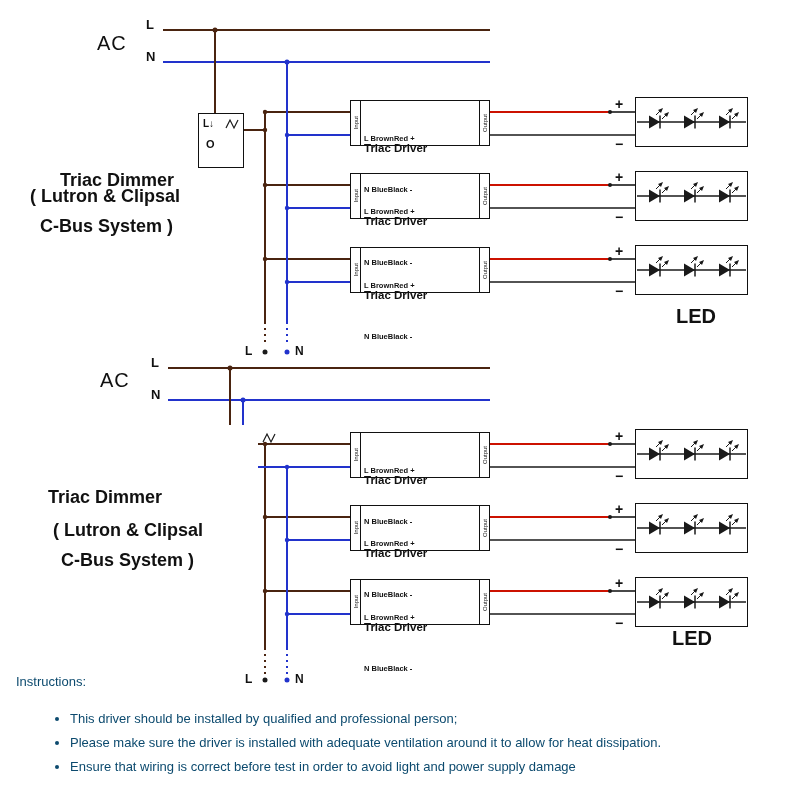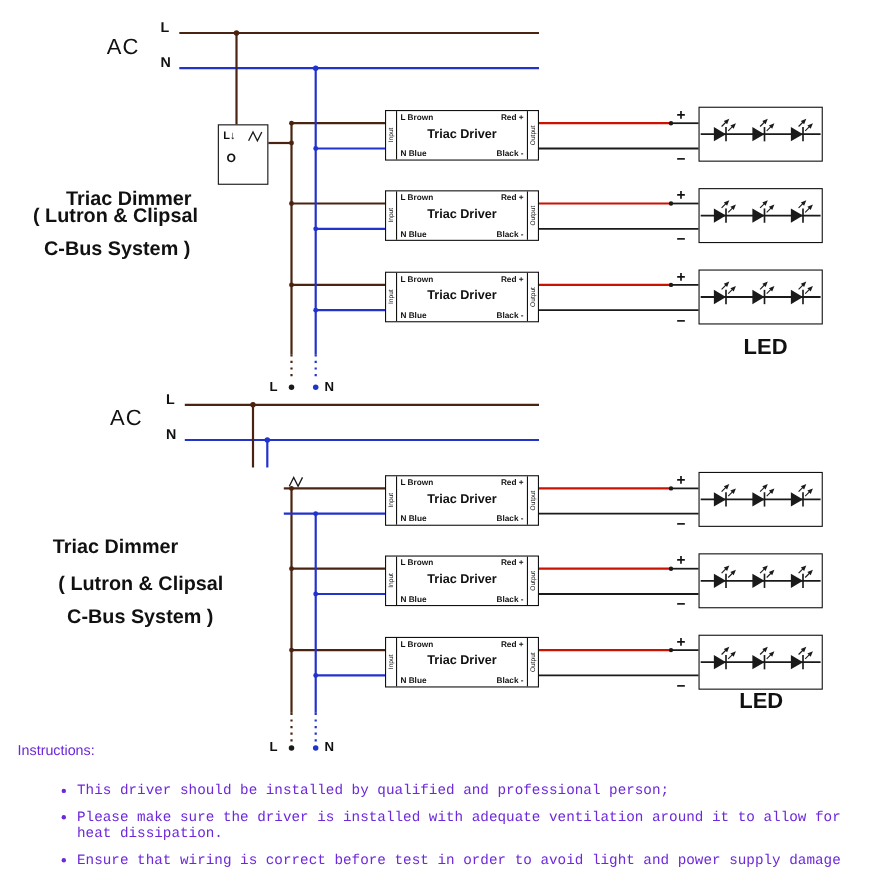--- a/index.html
+++ b/index.html
@@ -30,29 +30,29 @@
   .dimmer-box { border:1.5px solid #111; }
   .dimmer-box .dl1 { font-size:10px; font-weight:bold; margin:4px 0 0 4px; line-height:1.1; }
   .dimmer-box .dl2 { font-size:11px; font-weight:bold; margin:9px 0 0 7px; line-height:1.1; }
 
   .driver { border:1.5px solid #111; width:140px; height:46px; display:flex; background:transparent; }
   .drv-side { width:10px; display:flex; align-items:center; justify-content:center; overflow:hidden; }
   .drv-in  { border-right:1px solid #111; }
   .drv-out { border-left:1px solid #111; }
   .vtxt { writing-mode:vertical-rl; transform:rotate(180deg); font-size:6px; line-height:1; }
   .drv-main { flex:1; display:flex; flex-direction:column; justify-content:space-between; padding:2px 3px; }
-  .drv-row { display:flex; justify-content:space-between; font-size:7.5px; font-weight:bold; line-height:1; }
-  .drv-title { text-align:center; font-size:11.5px; font-weight:bold; line-height:1; }
+  .drv-row { display:flex; font-size:7.5px; font-weight:bold; line-height:1;margin-top:32px; }
+  .drv-title { text-align:left; font-size:11.5px; font-weight:bold; line-height:1; }
 
   .led-box { border:1.5px solid #111; width:113px; height:50px; background:transparent; }
 
-  .instructions { left:16px; top:674px; width:772px; font-size:13px; color:#6d28d9; }
+  .instructions { left:16px; top:674px; width:772px; font-size:13px; color:#0c4a6e; }
   .instructions .ititle { font-size:13px; }
   .instructions ul { margin:22px 0 0 36px; padding:0 0 0 18px; }
-  .instructions li { margin-bottom:9px;font-family:Liberation Mono, monospace; }
+  .instructions li { margin-bottom:9px; }
 </style>
 </head>
 <body>
 
 <div class="canvas">
 
   <svg class="wires" width="800" height="800">
     <defs>
       <g id="diode">
         <polygon points="-6,-6.5 -6,6.5 5,0" fill="#1a1a1a"></polygon>

